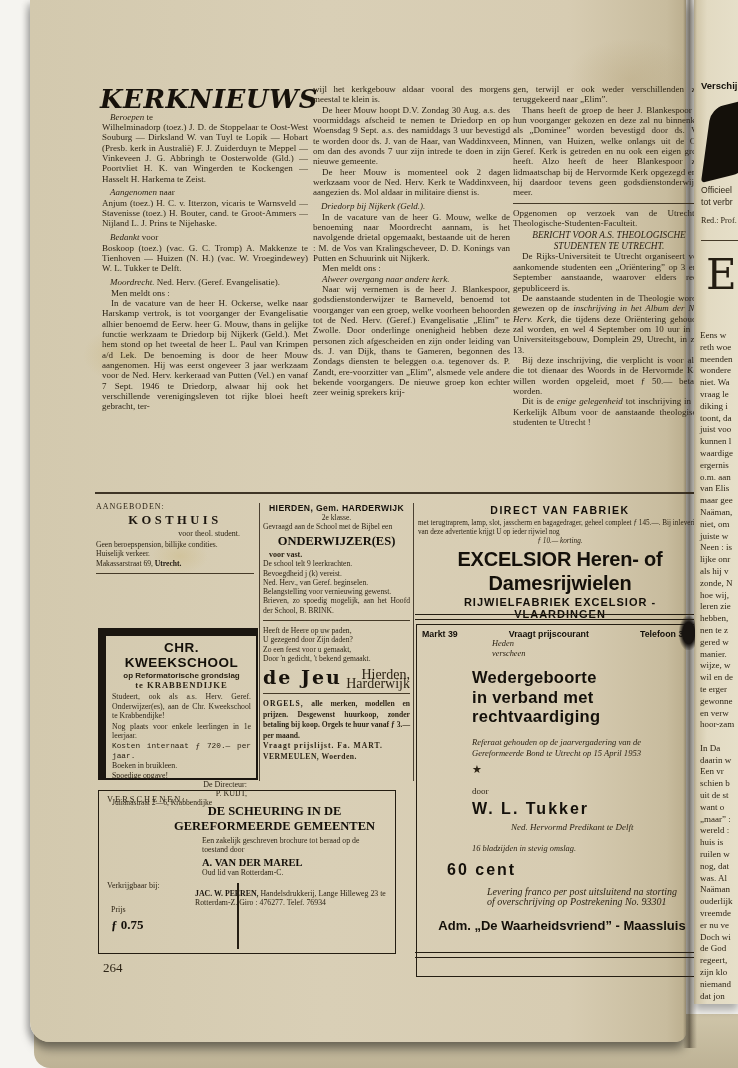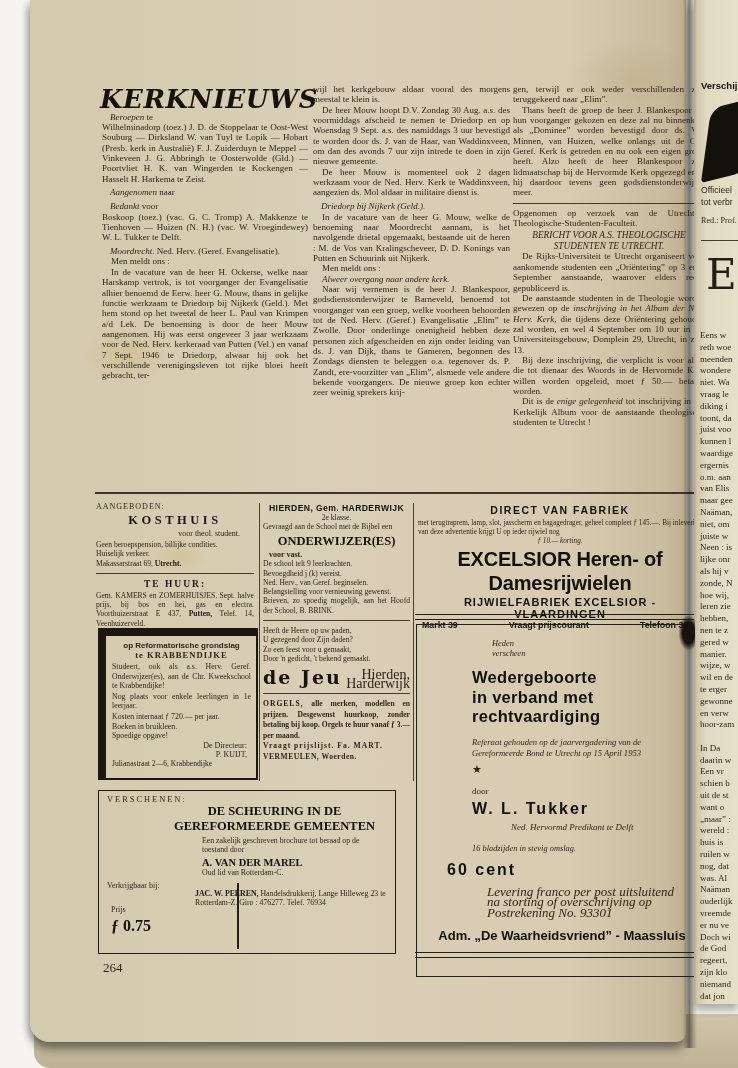--- a/index.html
+++ b/index.html
@@ -72,49 +72,49 @@
   .dejeu-place{font-size:14px;line-height:9px;text-align:right;}
 
   
   .scheur{left:68px;top:790px;width:298px;height:164px;border:1.5px solid #241d12;box-sizing:border-box;
         padding:4px 8px;}
   .sch-label{font-size:8.4px;letter-spacing:2px;}
   .sch-title{font-size:12.5px;font-weight:700;text-align:center;line-height:14.5px;margin-left:55px;color:#14100a;}
   .sch-sub{font-style:italic;font-weight:700;font-size:9.3px;line-height:10.5px;margin-left:95px;margin-top:3px;}
   .sch-desc{font-size:7.8px;line-height:9.3px;margin-left:95px;margin-top:3px;width:185px;}
   .sch-price{position:absolute;left:12px;top:114px;font-size:8px;}
-  .sch-pricev{font-size:16px;font-weight:700;margin-top:3px;color:#14100a;}
+  .sch-pricev{font-size:13px;font-weight:700;margin-top:3px;color:#14100a;}
   .sch-vr{position:absolute;left:138px;top:92px;height:66px;width:1.5px;background:#241d12;}
   .sch-author{font-size:10.5px;font-weight:700;margin-left:95px;margin-top:2px;color:#14100a;}
   .sch-asub{font-size:7.8px;margin-left:95px;}
   .sch-avail{font-size:8px;margin-top:4px;}
   .sch-printer{font-size:7.8px;line-height:9.3px;margin-left:88px;margin-top:-1px;width:196px;}
 
   
   .exc-head{font-size:10.5px;font-weight:700;letter-spacing:1.5px;text-align:center;color:#14100a;}
   .exc-desc{font-size:7.2px;line-height:8.8px;text-align:justify;margin-top:3px;}
   .exc-desc2{font-size:7.2px;text-align:center;font-style:italic;}
   .exc-title{font-size:20px;font-weight:700;text-align:center;margin-top:3px;letter-spacing:-.2px;
         transform:scaleY(1.05);color:#14100a;}
   .exc-sub{font-size:11px;font-weight:700;text-align:center;letter-spacing:1px;margin-top:2px;color:#14100a;}
-  .exc-row{display:flex;justify-content:space-between;font-size:8.8px;font-weight:700;margin-top:0;padding:0 4px;color:#14100a;}
+  .exc-row{display:flex;justify-content:space-between;font-size:8.8px;font-weight:700;margin-top:9px;padding:0 4px;color:#14100a;}
 
   
   .wed{left:386px;top:624px;width:281px;height:353px;border:1.6px solid #241d12;box-sizing:border-box;
         padding:14px 10px 0 55px;}
   .wed-pre{font-style:italic;font-size:8.4px;line-height:9.5px;margin-left:20px;}
   .wed-title{font-size:16.5px;line-height:19.5px;font-weight:700;margin-top:10px;color:#14100a;letter-spacing:.3px;}
   .wed-ref{font-style:italic;font-size:8.6px;line-height:11px;margin-top:10px;}
   .wed-star{font-size:11px;margin-top:4px;}
   .wed-door{font-size:9px;margin-top:10px;}
   .wed-author{font-size:16px;font-weight:700;letter-spacing:2px;margin-top:4px;color:#14100a;}
   .wed-asub{font-style:italic;font-size:9px;margin-top:4px;margin-left:39px;}
   .wed-pages{font-style:italic;font-size:8.4px;margin-top:12px;}
   .wed-price{font-size:16px;font-weight:700;letter-spacing:2px;margin:8px 0 0 -25px;color:#14100a;}
-  .wed-del{font-style:italic;font-size:13px;line-height:10.5px;margin-top:8px;margin-left:15px;}
+  .wed-del{font-style:italic;font-size:10px;line-height:10.5px;margin-top:8px;margin-left:15px;}
   .wed-admin{font-size:13px;font-weight:700;margin:10px 0 0 -35px;text-align:center;width:250px;color:#14100a;}
   .dbl{position:absolute;height:4px;border-top:1.6px solid #241d12;border-bottom:1.6px solid #241d12;z-index:5;}
 
   .pagenum{position:absolute;left:73px;top:960px;font-size:13px;color:#2d2415;z-index:5;}
 
   
   .np-top{position:absolute;left:7px;top:80px;font-size:9.5px;font-weight:700;white-space:nowrap;color:#14100a;}
   .np-logo{position:absolute;left:12px;top:104px;width:46px;height:72px;background:#14100a;
         border-radius:12px 4px 14px 4px;transform:skewY(-14deg) skewX(-8deg);}
   .np-off{position:absolute;left:7px;top:184px;font-size:8.6px;line-height:12px;white-space:pre-line;color:#2d2415;}
@@ -130,20 +130,21 @@
 <div class="under"></div>
 
 <div class="page">
 
   <div class="title">KERKNIEUWS</div>
 
   <div class="col" id="col1">
     <p class="lead"><span class="it">Beroepen</span><span> te</span></p>
     <p>Wilhelminadorp (toez.) J. D. de Stoppelaar te Oost-West Souburg — Dirksland W. van Tuyl te Lopik — Hobart (Presb. kerk in Australië) F. J. Zuiderduyn te Meppel — Vinkeveen J. G. Abbringh te Oosterwolde (Gld.) — Poortvliet H. K. van Wingerden te Kockengen — Hasselt H. Harkema te Zeist.</p>
     <p class="lead"><span class="it">Aangenomen</span><span> naar</span></p>
+    <p>Anjum (toez.) H. C. v. Itterzon, vicaris te Warnsveld — Stavenisse (toez.) H. Bouter, cand. te Groot-Ammers — Nijland L. J. Prins te Nijehaske.</p>
     <p class="lead"><span class="it">Bedankt</span><span> voor</span></p>
     <p>Boskoop (toez.) (vac. G. C. Tromp) A. Makkenze te Tienhoven — Huizen (N. H.) (vac. W. Vroegindewey) W. L. Tukker te Delft.</p>
     <p class="lead"><span class="it">Moordrecht.</span><span> Ned. Herv. (Geref. Evangelisatie).</span></p>
     <p class="ind">Men meldt ons :</p>
     <p class="ind">In de vacature van de heer H. Ockerse, welke naar Harskamp vertrok, is tot voorganger der Evangelisatie alhier benoemd de Eerw. heer G. Mouw, thans in gelijke functie werkzaam te Driedorp bij Nijkerk (Geld.). Met hem stond op het tweetal de heer L. Paul van Krimpen a/d Lek. De benoeming is door de heer Mouw aangenomen. Hij was eerst ongeveer 3 jaar werkzaam voor de Ned. Herv. kerkeraad van Putten (Vel.) en vanaf 7 Sept. 1946 te Driedorp, alwaar hij ook het verschillende verenigingsleven tot rijke bloei heeft gebracht, ter-</p>
   </div>
 
   <div class="col" id="col2">
     <p>wijl het kerkgebouw aldaar vooral des morgens meestal te klein is.</p>
     <p class="ind">De heer Mouw hoopt D.V. Zondag 30 Aug. a.s. des voormiddags afscheid te nemen te Driedorp en op Woensdag 9 Sept. a.s. des namiddags 3 uur bevestigd te worden door ds. J. van de Haar, van Waddinxveen, om dan des avonds 7 uur zijn intrede te doen in zijn nieuwe gemeente.</p>
@@ -172,32 +173,29 @@
   <div class="vrule" style="left:383px;top:503px;height:278px;"></div>
 
   <div class="ad" style="left:66px;top:502px;width:158px;">
     <div class="k-label">AANGEBODEN:</div>
     <div class="k-title">KOSTHUIS</div>
     <div class="k-sub">voor theol. student.</div>
     <div class="sm">Geen beroepspension, billijke condities.</div>
     <div class="sm">Huiselijk verkeer.</div>
     <div class="sm"><span>Makassarstraat 69, </span><b>Utrecht.</b></div>
     <div class="adrule"></div>
-    <div>
-      <div class="th-title">TE HUUR:</div>
-      <div class="sm" style="text-align:justify;"><span>Gem. KAMERS en ZOMERHUISJES. Sept. halve prijs, bij bos en hei, gas en electra. Voorthuizerstraat E 437, </span><b>Putten,</b><span> Telef. 14, Veenhuizerveld.</span></div>
-    </div>
   </div>
 
   <div class="ad kweek sans">
+    <div class="kw-title">CHR. KWEEKSCHOOL</div>
     <div class="kw-sub1">op Reformatorische grondslag</div>
     <div class="kw-sub2" style="font-family:'Liberation Serif',serif;">te KRABBENDIJKE</div>
     <div class="kw-body" style="font-family:'Liberation Serif',serif;">Studeert, ook als a.s. Herv. Geref. Onderwijzer(es), aan de Chr. Kweekschool te Krabbendijke!</div>
     <div class="kw-body" style="font-family:'Liberation Serif',serif;margin-top:1px;">Nog plaats voor enkele leerlingen in 1e leerjaar.</div>
-    <div class="kw-body" style="font-family:Liberation Serif, serif;margin-top:1px;">Kosten internaat ƒ 720.— per jaar.</div>
+    <div class="kw-body" style="font-family:Liberation Mono, monospace;margin-top:1px;">Kosten internaat ƒ 720.— per jaar.</div>
     <div class="kw-body" style="font-family:'Liberation Serif',serif;margin-top:0;">Boeken in bruikleen.</div>
     <div class="kw-body" style="font-family:'Liberation Serif',serif;margin-top:0;">Spoedige opgave!</div>
     <div class="kw-sig" style="font-family:'Liberation Serif',serif;">De Directeur:</div>
     <div class="kw-sig" style="font-family:'Liberation Serif',serif;">P. KUIJT,</div>
     <div class="sm" style="font-family:'Liberation Serif',serif;">Julianastraat 2—6, Krabbendijke</div>
   </div>
 
   <div class="ad" style="left:233px;top:503px;width:147px;">
     <div>
       <div class="ow-h1 sans">HIERDEN, Gem. HARDERWIJK</div>

